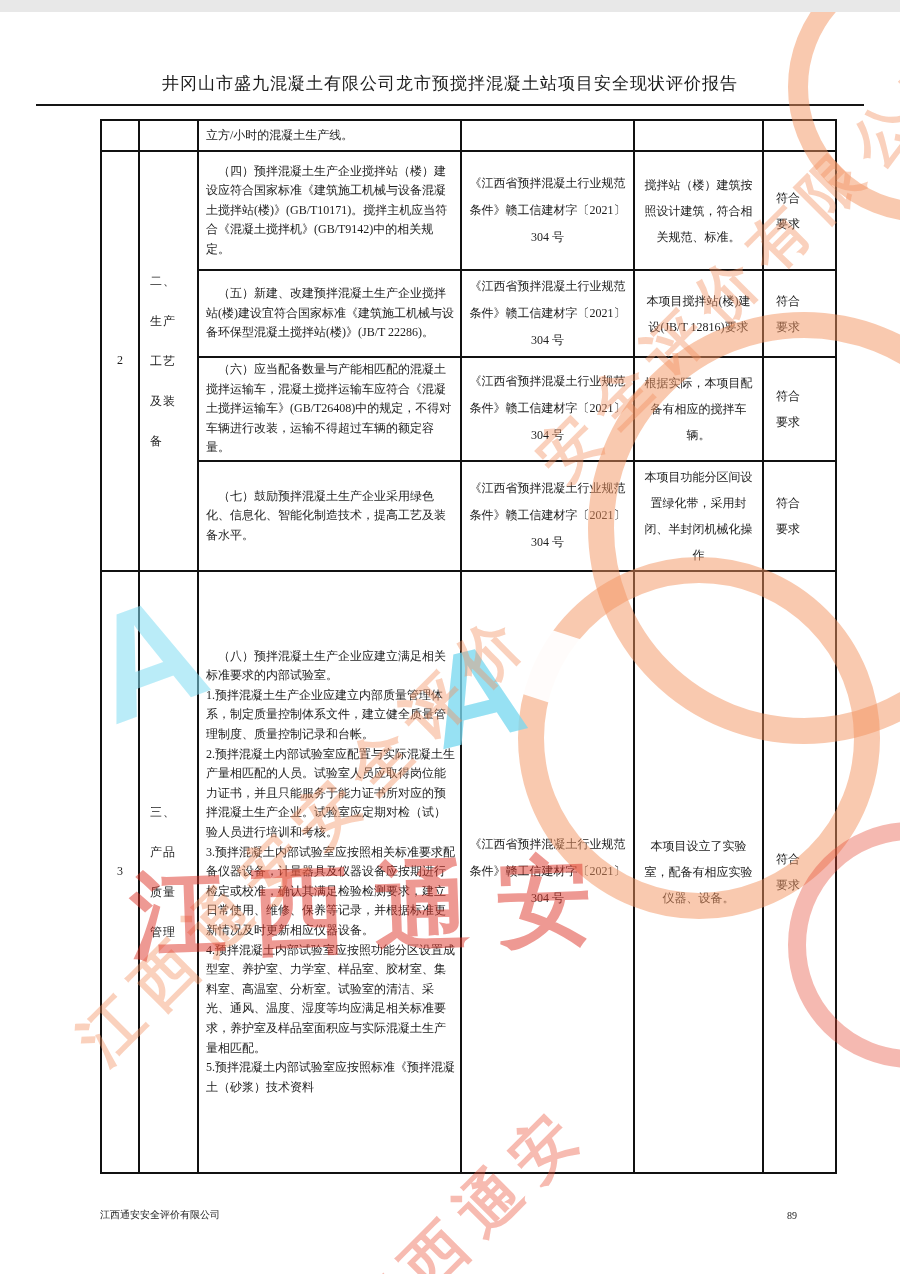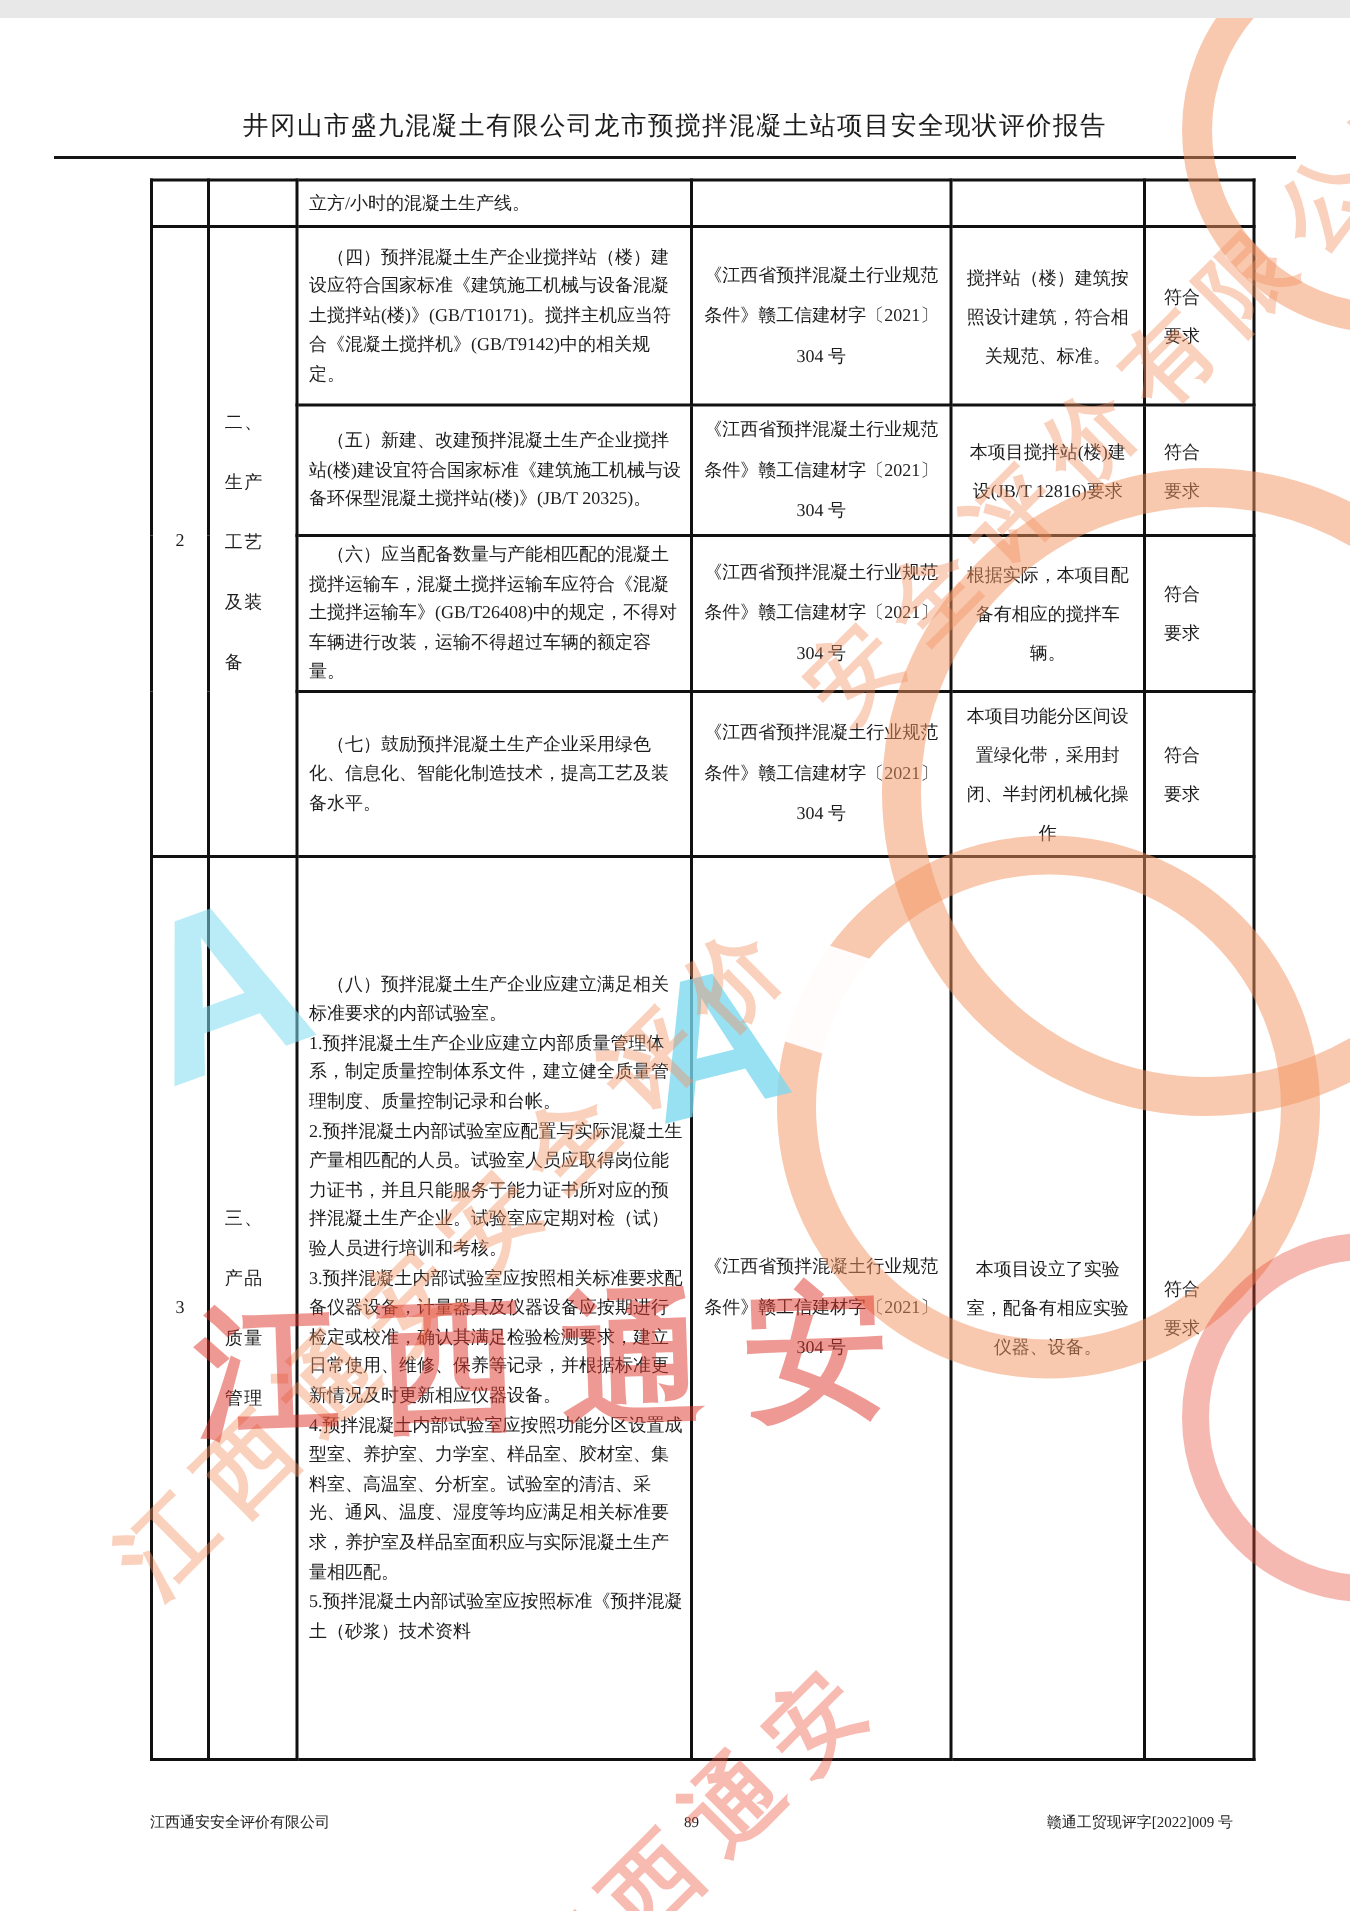--- a/index.html
+++ b/index.html
@@ -124,21 +124,21 @@
       </td>
       <td class="c-basis">《江西省预拌混凝土行业规范条件》赣工信建材字〔2021〕304 号</td>
       <td class="c-conc">搅拌站（楼）建筑按照设计建筑，符合相关规范、标准。</td>
       <td class="c-result">
         <span class="reswrap">符合要求</span>
       </td>
     </tr>
 
     <tr style="height:78px">
       <td class="c-content">
-        <div class="para">　（五）新建、改建预拌混凝土生产企业搅拌站(楼)建设宜符合国家标准《建筑施工机械与设备环保型混凝土搅拌站(楼)》(JB/T 20325)。</div>
+        <div class="para">　（五）新建、改建预拌混凝土生产企业搅拌站(楼)建设宜符合国家标准《建筑施工机械与设备环保型混凝土搅拌站(楼)》(JB/T 22286)。</div>
       </td>
       <td class="c-basis">《江西省预拌混凝土行业规范条件》赣工信建材字〔2021〕304 号</td>
       <td class="c-conc">本项目搅拌站(楼)建设(JB/T 12816)要求</td>
       <td class="c-result">
         <span class="reswrap">符合要求</span>
       </td>
     </tr>
 
     <tr style="height:100px">
       <td class="c-content">
@@ -180,21 +180,20 @@
       <td class="c-result">
         <span class="reswrap">符合要求</span>
       </td>
     </tr>
   </tbody>
     </table>
 
   <div class="doc-footer">
     <div class="f-left">江西通安安全评价有限公司</div>
     <div class="f-center">89</div>
-    <div class="f-right">赣通工贸现评字[2022]009 号</div>
   </div>
 
   <div class="wm">
     <div class="wm-ring r1"></div>
     <div class="wm-ring r2"></div>
     <div class="wm-ring r3"></div>
     <div class="wm-ring r4"></div>
     <div class="wm-square"></div>
     <div class="wm-logo-a a1">A</div>
     <div class="wm-logo-a a2">A</div>

